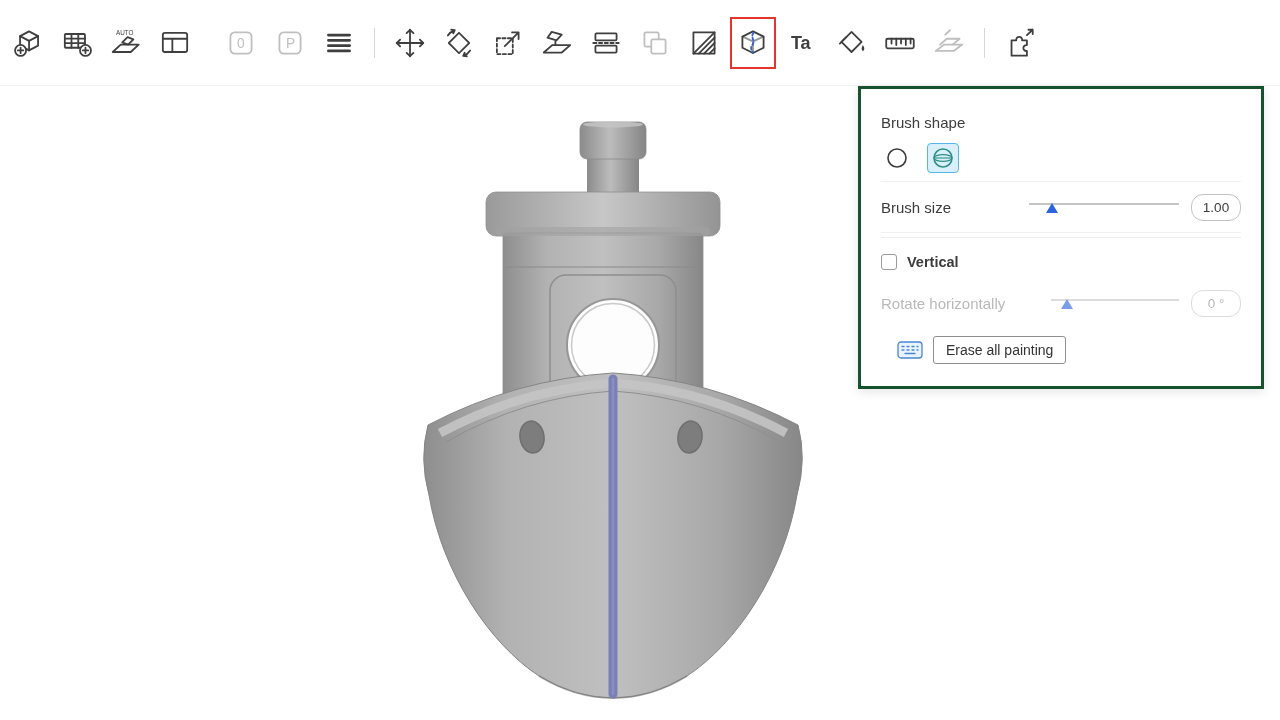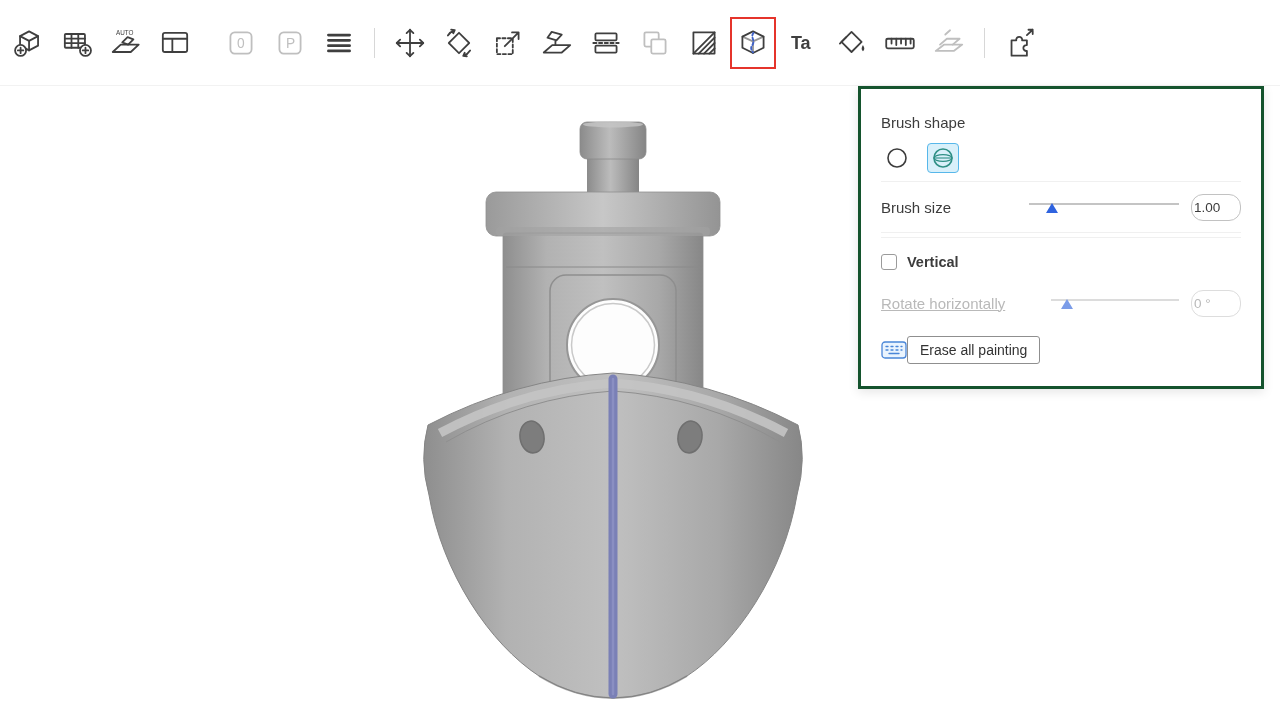--- a/index.html
+++ b/index.html
@@ -57,34 +57,34 @@
   .slider .track { position:absolute; left:0; right:0; top:3px; height:2px; background:#c4c4c4; }
   .slider .thumb {
     position:absolute; top:3px; width:0; height:0;
     border-left:6.5px solid transparent; border-right:6.5px solid transparent;
     border-bottom:10px solid #2f63df; cursor:pointer;
   }
   .slider.small { width:128px; }
 
   .valbox {
     width:50px; height:27px; border:1px solid #c2c2c2; border-radius:12px;
-    text-align:left; font-size:13.5px; color:#3c3c3c; background:#fff; flex:0 0 auto;
+    text-align:center; font-size:13.5px; color:#3c3c3c; background:#fff; flex:0 0 auto;
   }
   .checkbox {
     width:16px; height:16px; border:1.5px solid #9b9b9b; border-radius:3px;
     background:#fff; margin-right:10px; flex:0 0 auto; cursor:pointer;
   }
   .check-label { font-size:14.5px;font-weight:bold; }
 
-  .disabled-row .plabel { color:#b9b9b9;text-decoration:underline; }
+  .disabled-row .plabel { color:#b9b9b9; }
   .disabled-row .track { background:#dcdcdc; }
   .disabled-row .thumb { border-bottom-color:#7b9ce8; }
   .valbox.disabled { border-color:#dddddd; color:#b9b9b9; }
 
-  .erase-row { display:flex; align-items:center; margin-top:12px; }
+  .erase-row { display:flex; align-items:center; gap:10px; margin-top:12px;margin-left:16px; }
   .kbd-btn { background:none; border:none; padding:0; cursor:pointer; display:flex; }
   .erase-btn {
     border:1px solid #8f8f8f; border-radius:3px; background:#fff;
     padding:5px 12px; font-size:14px; color:#333; cursor:pointer;
     font-family:"Liberation Sans",sans-serif;
   }
 </style>
 </head>
 <body>
 

